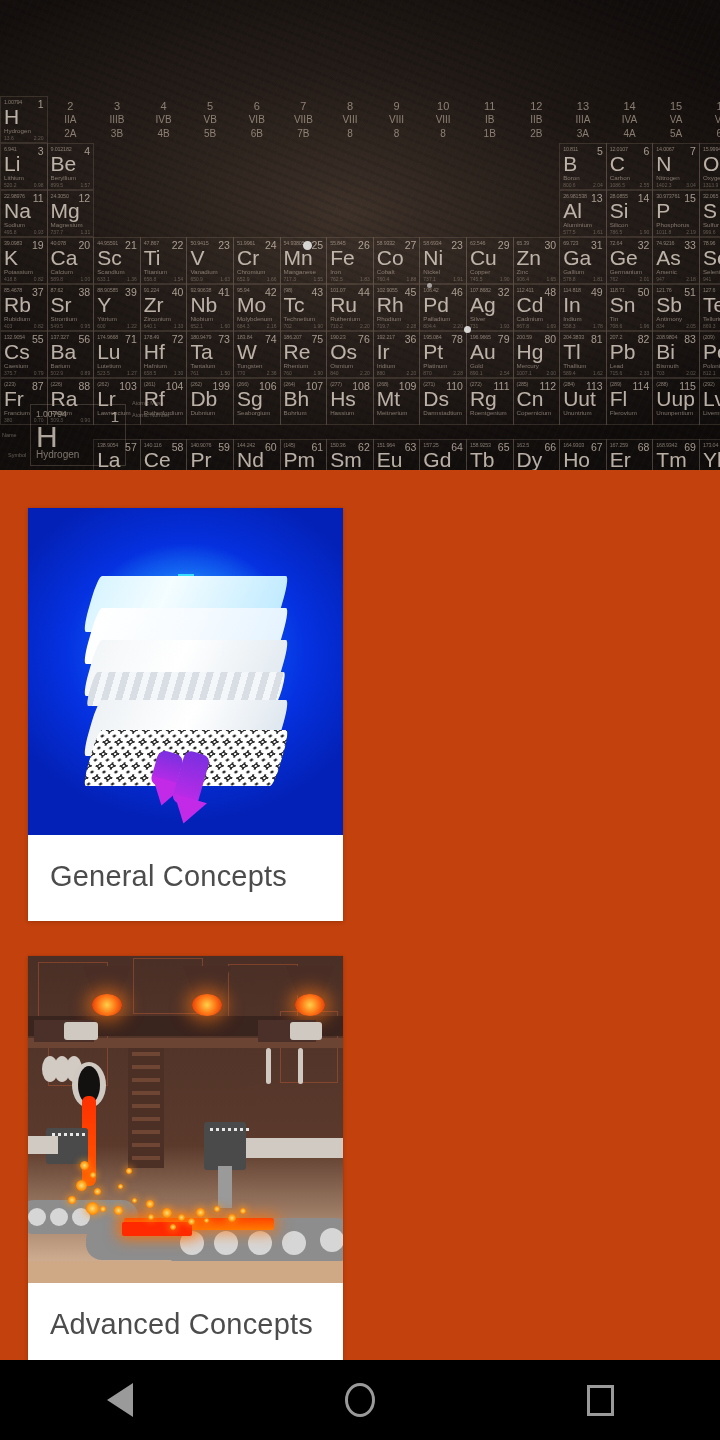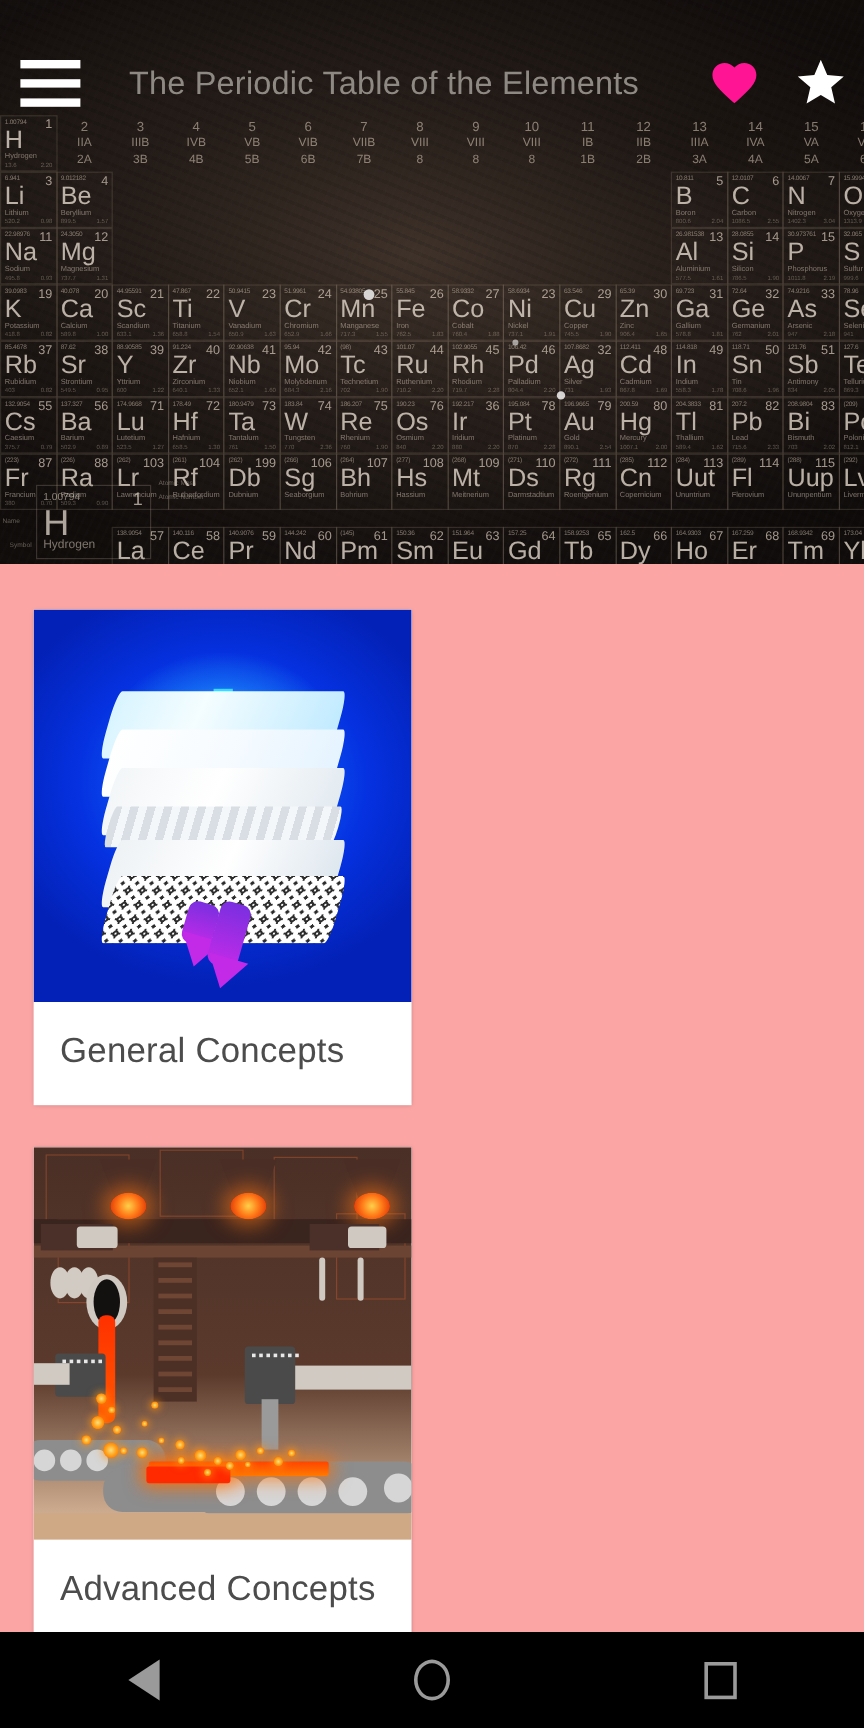--- a/index.html
+++ b/index.html
@@ -114,21 +114,21 @@
   .appbar-title {
     flex: 1; text-align: center; color: rgba(150,143,138,0.95);
     font-size: 27px; font-weight: 300; letter-spacing: .2px;
     margin-left: -20px;
   }
   .ab-icon { width: 72px; height: 62px; display: flex; align-items: center; justify-content: center; cursor: pointer; }
 
   
   .grid {
     position: absolute; top: 470px; left: 0; width: 720px; height: 890px;
-    background: #fca5a5; padding: 38px 28px 0 28px;
+    background: #c2410c; padding: 38px 28px 0 28px;
     display: flex; flex-wrap: wrap; gap: 35px;
     overflow: hidden;
   }
   .card {
     width: 315px; background: #fff;
     box-shadow: 0 1px 4px rgba(0,0,0,0.18), 0 0 1px rgba(0,0,0,0.10);
     overflow: hidden; cursor: pointer;
   }
   .card-img { width: 315px; height: 327px; position: relative; overflow: hidden; }
   .card-label {
@@ -1011,38 +1011,20 @@
     <div class="legend-tag" style="left:132px;top:400px">Atomic Mass</div>
     <div class="legend-tag" style="left:2px;top:432px">Name</div>
     <div class="legend-tag" style="left:8px;top:452px">Symbol</div>
 
     <div class="bubble" style="left:303px;top:241px;width:9px;height:9px"></div>
     <div class="bubble" style="left:464px;top:326px;width:7px;height:7px"></div>
     <div class="bubble" style="left:427px;top:283px;width:5px;height:5px;opacity:.7"></div>
 
   </div>
 
-  <div class="appbar">
-    <div class="menu-btn">
-      <span></span>
-        <span></span>
-        <span></span>
-    </div>
-    <div class="appbar-title">The Periodic Table of the Elements</div>
-    <div class="ab-icon">
-      <svg width="48" height="44" viewBox="0 0 24 24">
-          <path fill="#FF1493" d="M12 21.35l-1.45-1.32C5.4 15.36 2 12.28 2 8.5 2 5.42 4.42 3 7.5 3c1.74 0 3.41.81 4.5 2.09C13.09 3.81 14.76 3 16.5 3 19.58 3 22 5.42 22 8.5c0 3.78-3.4 6.86-8.55 11.54L12 21.35z"></path>
-        </svg>
-    </div>
-    <div class="ab-icon">
-      <svg width="48" height="46" viewBox="0 0 24 24">
-          <path fill="#FFFFFF" d="M12 17.27L18.18 21l-1.64-7.03L22 9.24l-7.19-.61L12 2 9.19 8.63 2 9.24l5.46 4.73L5.82 21z"></path>
-        </svg>
-    </div>
-  </div>
 
 
   <div class="grid">
 
     <div class="card">
       <div class="card-img img-layers">
         <div class="glow"></div>
         <div class="stripe" style="left:118px;top:72px;height:190px"></div>
         <div class="stripe" style="left:150px;top:66px;height:196px"></div>
         <div class="stripe" style="left:182px;top:70px;height:190px"></div>

